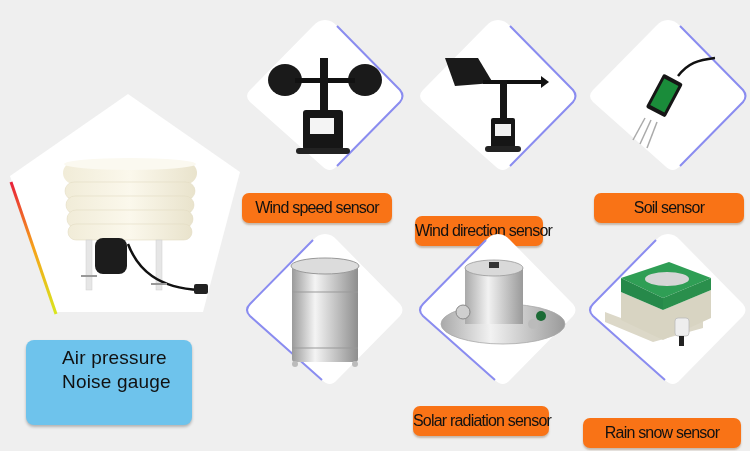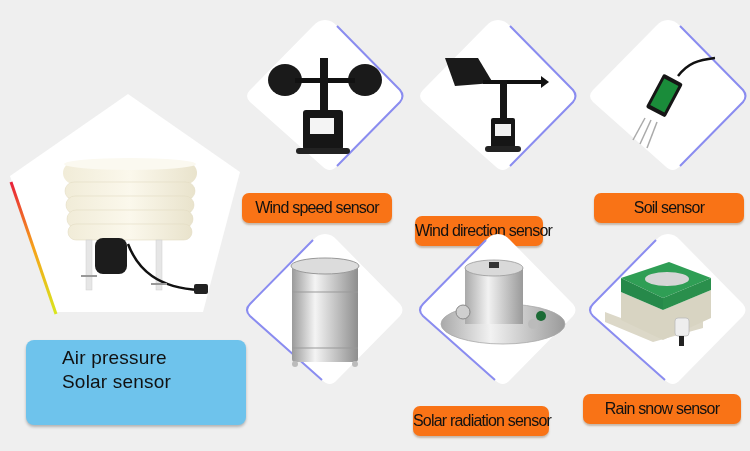--- a/index.html
+++ b/index.html
@@ -5,21 +5,21 @@
   * { box-sizing: border-box; margin: 0; padding: 0; }
   html, body { width: 750px; height: 451px; overflow: hidden; }
   body { background: #efefef; font-family: "Liberation Sans", sans-serif; position: relative; }
   .stage { position: absolute; left: 0; top: 0; width: 750px; height: 451px; background: #efefef; }
 
   
   .pentagon-wrap { position: absolute; left: 8px; top: 92px; width: 232px; height: 228px; }
   .pentagon-wrap svg { position: absolute; left: 0; top: 0; }
 
   .info-box {
-    position: absolute; left: 26px; top: 340px; width: 220px; height: 85px;
+    position: absolute; left: 26px; top: 340px; width: 166px; height: 85px;
     background: #6ec3ec; border-radius: 8px;
     box-shadow: 0 2px 3px rgba(0,0,0,0.25);
     padding: 6px 0 0 36px;
   }
   .info-box .line { font-size: 19px; color: #111; line-height: 24px; letter-spacing: 0.2px; }
 
   
   .card { position: absolute; width: 170px; height: 215px; }
   .card .diamond { position: absolute; left: 0; top: 0; }
   .card .label {
@@ -77,21 +77,21 @@
       <rect x="87" y="146" width="32" height="36" rx="8" fill="#1c1c1c"></rect>
       <path d="M120,152 C130,178 150,196 192,198" stroke="#111" stroke-width="2.5" fill="none"></path>
       <rect x="186" y="192" width="14" height="10" rx="2" fill="#222"></rect>
       <path d="M73,184 L89,184" stroke="#999" stroke-width="2"></path>
       <path d="M143,192 L159,192" stroke="#999" stroke-width="2"></path>
     </svg>
   </div>
 
   <div class="info-box">
     <div class="line">Air pressure</div>
-    <div class="line">Solar sensor</div>
+    <div class="line">Noise gauge</div>
   </div>
 
   <div class="card" style="left:240px; top:18px;">
     <svg class="diamond" width="170" height="160" viewBox="0 0 170 160">
       <path d="M85,2 Q92,2 97,8 L160,72 Q165,78 160,84 L97,148 Q90,156 82,148 L10,84 Q4,78 10,72 L73,8 Q78,2 85,2 Z" fill="#fff"></path>
       <path d="M97,8 L160,72 Q165,78 160,84 L97,148" fill="none" stroke="#8a8cf0" stroke-width="2"></path>
       <ellipse cx="45" cy="62" rx="17" ry="16" fill="#1a1a1a"></ellipse>
       <ellipse cx="125" cy="62" rx="17" ry="16" fill="#1a1a1a"></ellipse>
       <rect x="55" y="60" width="60" height="5" fill="#111"></rect>
       <rect x="80" y="40" width="8" height="55" fill="#151515"></rect>
@@ -182,16 +182,16 @@
       <path d="M73,8 L10,72 Q4,78 10,84 L82,148" fill="none" stroke="#8a8cf0" stroke-width="2"></path>
       <polygon points="22,90 70,110 120,96 120,84 70,98 22,80" fill="#dcd8c8"></polygon>
       <polygon points="38,60 80,78 128,58 128,86 80,108 38,88" fill="#d8d4c2"></polygon>
       <polygon points="38,46 86,30 128,46 80,66" fill="#2f9e55"></polygon>
       <polygon points="38,46 80,66 80,78 38,60" fill="#26894a"></polygon>
       <polygon points="80,66 128,46 128,58 80,78" fill="#2a8f4c"></polygon>
       <ellipse cx="84" cy="47" rx="22" ry="7" fill="#d6d6d6"></ellipse>
       <rect x="92" y="86" width="14" height="18" rx="3" fill="#eee" stroke="#bbb" stroke-width="0.8"></rect>
       <rect x="96" y="104" width="5" height="10" fill="#222"></rect>
     </svg>
-    <div class="label" style="top:162px; width:158px; left:0px;">Rain snow sensor</div>
+    <div class="label" style="top:186px; width:158px; left:0px;">Rain snow sensor</div>
   </div>
 
 </div>
 
 </body></html>

